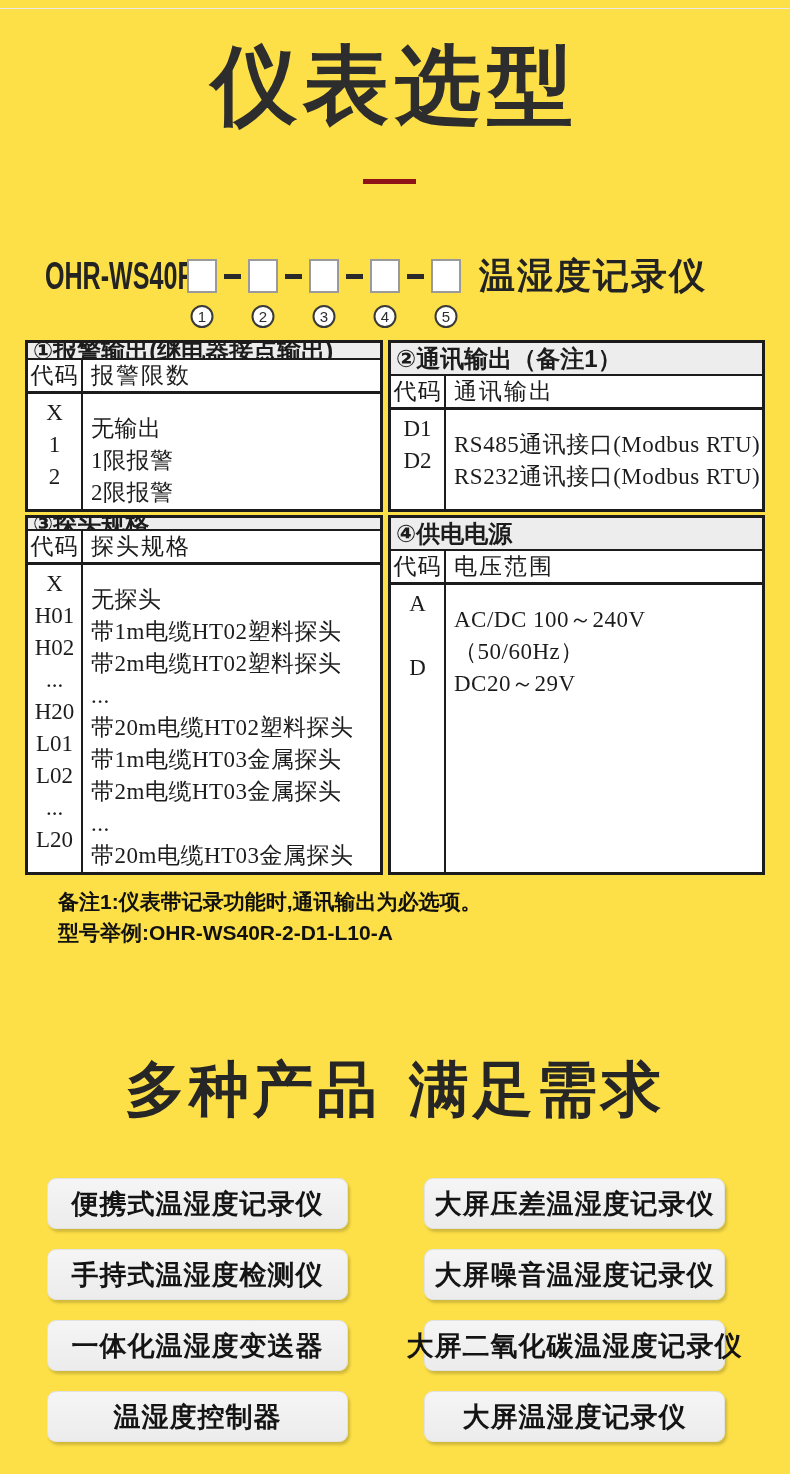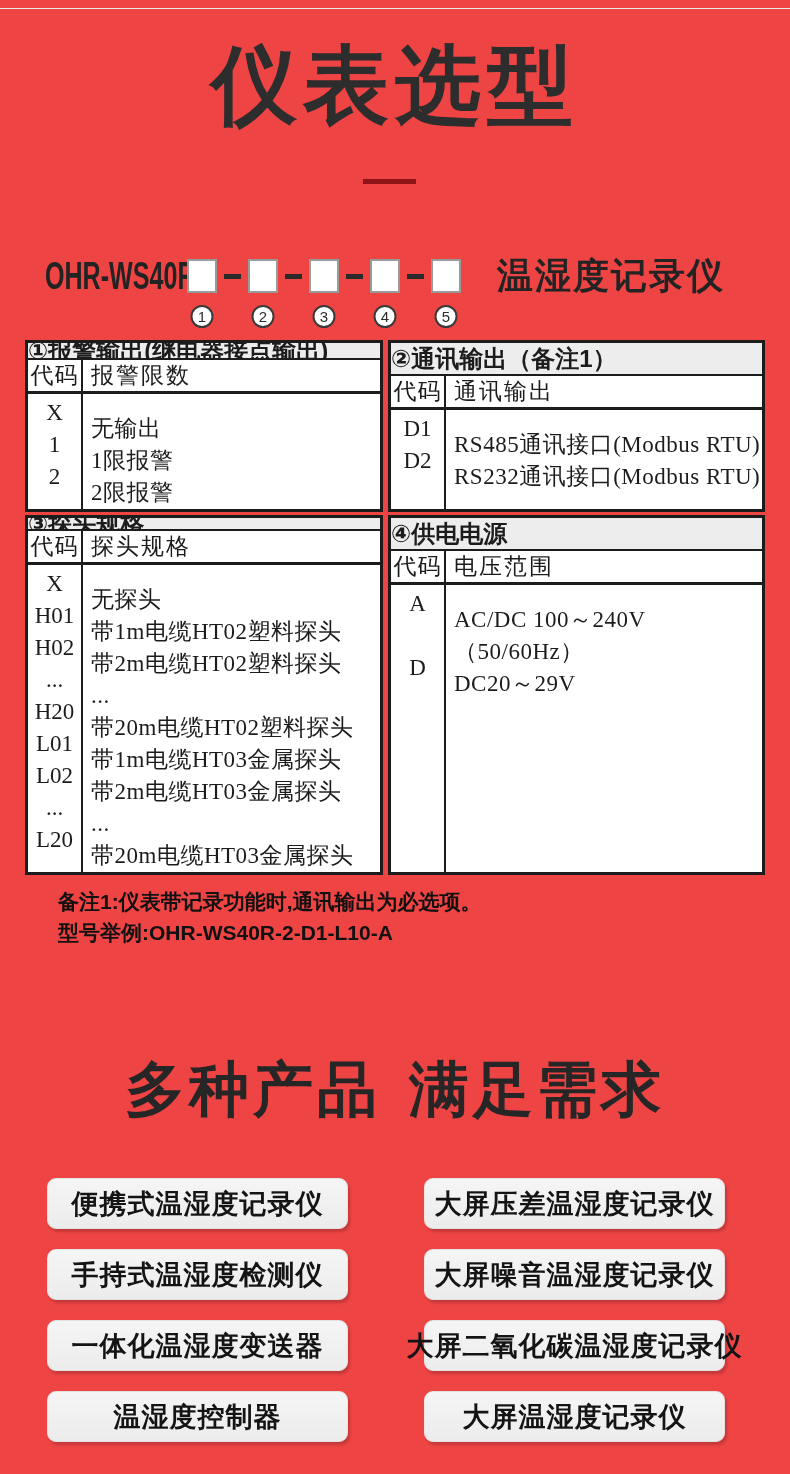--- a/index.html
+++ b/index.html
@@ -1,19 +1,19 @@
 <!DOCTYPE html>
 <html><head>
 <meta charset="utf-8">
 <style>
   * { margin:0; padding:0; box-sizing:border-box; }
   html,body { background:#ffffff; }
   .page {
     position:relative; width:790px; height:1474px;
-    background:#ef4444; overflow:hidden;
+    background:#fde047; overflow:hidden;
     font-family:"Liberation Sans","DejaVu Sans",sans-serif;
     color:#222;
   }
   .top-rule { position:absolute; top:8px; left:0; width:790px; height:1px; background:#e9e9e9; }
 
   
   .main-title {
     position:absolute; top:28px; left:0; width:790px;
     text-align:center; font-size:86px; font-weight:900;
     letter-spacing:6px; color:#2d2d2d;
@@ -34,33 +34,33 @@
     letter-spacing:0px;
   }
   .slot { position:relative; width:30px; height:34px; border:2px solid #9a9a9a; background:#fff; flex:0 0 auto; }
   .slot .circ {
     position:absolute; top:44px; left:50%; transform:translateX(-50%);
     width:23px; height:23px; border:2px solid #3a3a3a; border-radius:50%;
     font-size:15px; font-weight:400; color:#2c2c2c;
     display:flex; align-items:center; justify-content:center; background:#fff;
   }
   .dash { width:17px; height:5px; background:#2a2a2a; margin:0 7px; flex:0 0 auto; }
-  .model-suffix { margin-left:36px; font-size:36px; font-weight:700; color:#232323; letter-spacing:2px; white-space:nowrap; }
+  .model-suffix { margin-left:18px; font-size:36px; font-weight:700; color:#232323; letter-spacing:2px; white-space:nowrap; }
 
   
   .sel-table {
     position:absolute; top:340px; left:25px; width:740px; height:535px;
     display:grid; grid-template-columns:358px 377px; grid-template-rows:172px 360px;
     column-gap:5px; row-gap:3px;
   }
   .block { border:3px solid #1c1c1c; background:#fff; display:flex; flex-direction:column; }
   .sec-header {
     height:33px; background:#ededed; border-bottom:2px solid #1c1c1c;
     font-size:24px; font-weight:700; color:#1c1c1c;
-    display:flex; align-items:center; white-space:nowrap; overflow:hidden;
+    display:flex; align-items:center; padding-left:5px; white-space:nowrap; overflow:hidden;
   }
   .col-row {
     height:34px; border-bottom:3px solid #1c1c1c; display:flex;
     font-family:"Liberation Serif","DejaVu Serif",serif;
     font-size:23px; color:#1c1c1c;justify-content:flex-end;
   }
   .col-code {
     width:55px; flex:0 0 auto; border-right:2px solid #1c1c1c;
     display:flex; align-items:center; justify-content:center; letter-spacing:1px;
   }

